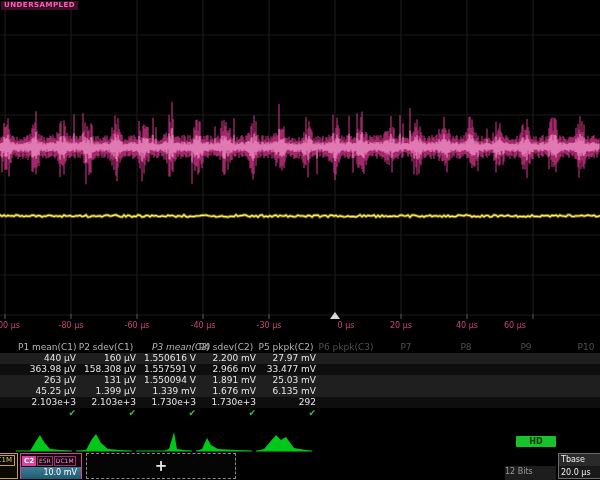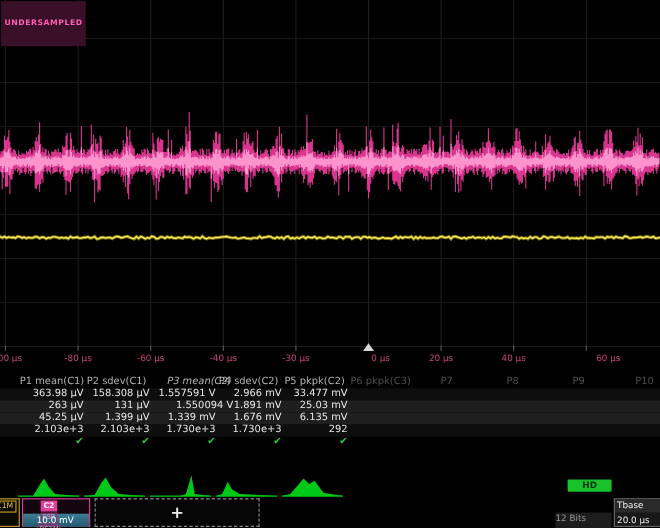--- a/index.html
+++ b/index.html
@@ -4,21 +4,21 @@
 <style>
   html,body{margin:0;padding:0;background:#000;}
   #screen{
     position:relative;width:600px;height:480px;background:#000;
     overflow:hidden;font-family:"DejaVu Sans",sans-serif;color:#ddd;
     -webkit-user-select:none;user-select:none;
   }
   svg{display:block}
   #status-label{
     position:absolute;left:1px;top:1px;font-size:7px;font-weight:bold;
-    color:#ff5fb4;background:#3a1028;padding:16px 3px;line-height:9px;letter-spacing:.5px;
+    color:#ff5fb4;background:#3a1028;padding:0 3px;line-height:9px;letter-spacing:.5px;
   }
   
   .axis-label{
     position:absolute;top:321px;transform:translateX(-50%);
     font-size:8px;color:#c9447f;white-space:nowrap;
   }
   #trigger-marker{
     position:absolute;top:312px;width:0;height:0;transform:translateX(-50%);
     border-left:5px solid transparent;border-right:5px solid transparent;
     border-bottom:7px solid #d8d8d8;
@@ -38,25 +38,25 @@
   
   .histicon{position:absolute;top:431px;height:22px;}
   
   #bottom-bar{position:absolute;left:0;top:452px;width:600px;height:28px;background:#000;}
   .desc-box{position:absolute;top:1px;height:26px;box-sizing:border-box;font-size:8px;}
   #c1-box{left:-42px;width:60px;border:1px solid #c9a227;background:#0a0a00;}
   #c1-box .row-top{display:flex;justify-content:flex-end;align-items:center;height:12px;padding-right:2px;}
   #c1-box .badge{border:1px solid #c9a227;color:#e6c84a;padding:0 2px;font-size:7px;line-height:9px;}
   #c1-box .row-bot{height:12px;text-align:right;padding-right:30px;color:#e6c84a;font-size:8px;line-height:12px;}
   #c2-box{left:20px;width:62px;border:1px solid #e0409a;background:#14060e;}
-  #c2-box .row-top{display:flex;align-items:center;height:12px;gap:1px;padding:1px 14px 0 1px;flex-direction:column;}
+  #c2-box .row-top{display:flex;align-items:center;height:12px;gap:1px;padding:1px 14px 0 1px;}
   #c2-box .chan-badge{background:#e0409a;color:#fff;font-size:7px;line-height:10px;padding:0 2px;font-weight:bold;}
   #c2-box .opt-badge{border:1px solid #a03070;color:#ff8fc8;font-size:6px;line-height:8px;padding:0 1px;}
   #c2-box .row-bot{height:12px;background:linear-gradient(#3d7e96,#225a70);color:#fff;
-      font-size:8px;line-height:12px;text-align:right;padding-right:14px;}
+      font-size:8px;line-height:12px;text-align:right;padding-right:4px;}
   #add-trace-box{
     left:86px;width:150px;border:1px dashed #8a8a8a;background:#050505;
     color:#e8e8e8;display:flex;align-items:center;justify-content:center;
     font-size:15px;font-weight:bold;
   }
   #hd-badge{
     position:absolute;left:516px;top:436px;width:40px;height:11px;background:#17c22a;
     color:#04320a;font-size:8px;font-weight:bold;text-align:center;line-height:11px;border-radius:1px;
   }
   #bits-label{
@@ -120,48 +120,55 @@
 
   <div id="axis-labels">
       <div class="axis-label" style="left: 5px;">-100 µs</div>
       <div class="axis-label" style="left: 71px;">-80 µs</div>
       <div class="axis-label" style="left: 137px;">-60 µs</div>
       <div class="axis-label" style="left: 203px;">-40 µs</div>
       <div class="axis-label" style="left: 269px;">-30 µs</div>
       <div class="axis-label" style="left: 346px;">0 µs</div>
       <div class="axis-label" style="left: 401px;">20 µs</div>
       <div class="axis-label" style="left: 467px;">40 µs</div>
-      <div class="axis-label" style="left: 553px;">60 µs</div>
+      <div class="axis-label" style="left: 515px;">60 µs</div>
     </div>
   <div id="trigger-marker" style="left: 335px;"></div>
 
   <div id="meas-table">
       <div class="meas-row">
         <span class="meas-cell meas-head" style="left: 18px; width: 56px;">P1 mean(C1)</span>
         <span class="meas-cell meas-head" style="left: 78px; width: 56px;">P2 sdev(C1)</span>
         <span class="meas-cell meas-head" style="left: 152px; width: 36px; font-style: italic;">P3 mean(C2)</span>
         <span class="meas-cell meas-head" style="left: 198px; width: 56px;">P4 sdev(C2)</span>
         <span class="meas-cell meas-head" style="left: 258px; width: 56px;">P5 pkpk(C2)</span>
         <span class="meas-cell meas-head dim" style="left: 318px; width: 56px;">P6 pkpk(C3)</span>
         <span class="meas-cell meas-head dim" style="left: 378px; width: 56px;">P7</span>
         <span class="meas-cell meas-head dim" style="left: 438px; width: 56px;">P8</span>
         <span class="meas-cell meas-head dim" style="left: 498px; width: 56px;">P9</span>
         <span class="meas-cell meas-head dim" style="left: 558px; width: 56px;">P10</span>
       </div>
+      <div class="meas-row stripe-a">
+        <span class="meas-cell" style="left: 16px; width: 60px;">440 µV</span>
+        <span class="meas-cell" style="left: 76px; width: 60px;">160 µV</span>
+        <span class="meas-cell" style="left: 136px; width: 60px;">1.550616 V</span>
+        <span class="meas-cell" style="left: 196px; width: 60px;">2.200 mV</span>
+        <span class="meas-cell" style="left: 256px; width: 60px;">27.97 mV</span>
+      </div>
       <div class="meas-row stripe-b">
         <span class="meas-cell" style="left: 16px; width: 60px;">363.98 µV</span>
         <span class="meas-cell" style="left: 76px; width: 60px;">158.308 µV</span>
         <span class="meas-cell" style="left: 136px; width: 60px;">1.557591 V</span>
         <span class="meas-cell" style="left: 196px; width: 60px;">2.966 mV</span>
         <span class="meas-cell" style="left: 256px; width: 60px;">33.477 mV</span>
       </div>
       <div class="meas-row stripe-a">
         <span class="meas-cell" style="left: 16px; width: 60px;">263 µV</span>
         <span class="meas-cell" style="left: 76px; width: 60px;">131 µV</span>
-        <span class="meas-cell" style="left: 152px; width: 60px;">1.550094 V</span>
+        <span class="meas-cell" style="left: 136px; width: 60px;">1.550094 V</span>
         <span class="meas-cell" style="left: 196px; width: 60px;">1.891 mV</span>
         <span class="meas-cell" style="left: 256px; width: 60px;">25.03 mV</span>
       </div>
       <div class="meas-row stripe-a">
         <span class="meas-cell" style="left: 16px; width: 60px;">45.25 µV</span>
         <span class="meas-cell" style="left: 76px; width: 60px;">1.399 µV</span>
         <span class="meas-cell" style="left: 136px; width: 60px;">1.339 mV</span>
         <span class="meas-cell" style="left: 196px; width: 60px;">1.676 mV</span>
         <span class="meas-cell" style="left: 256px; width: 60px;">6.135 mV</span>
       </div>

